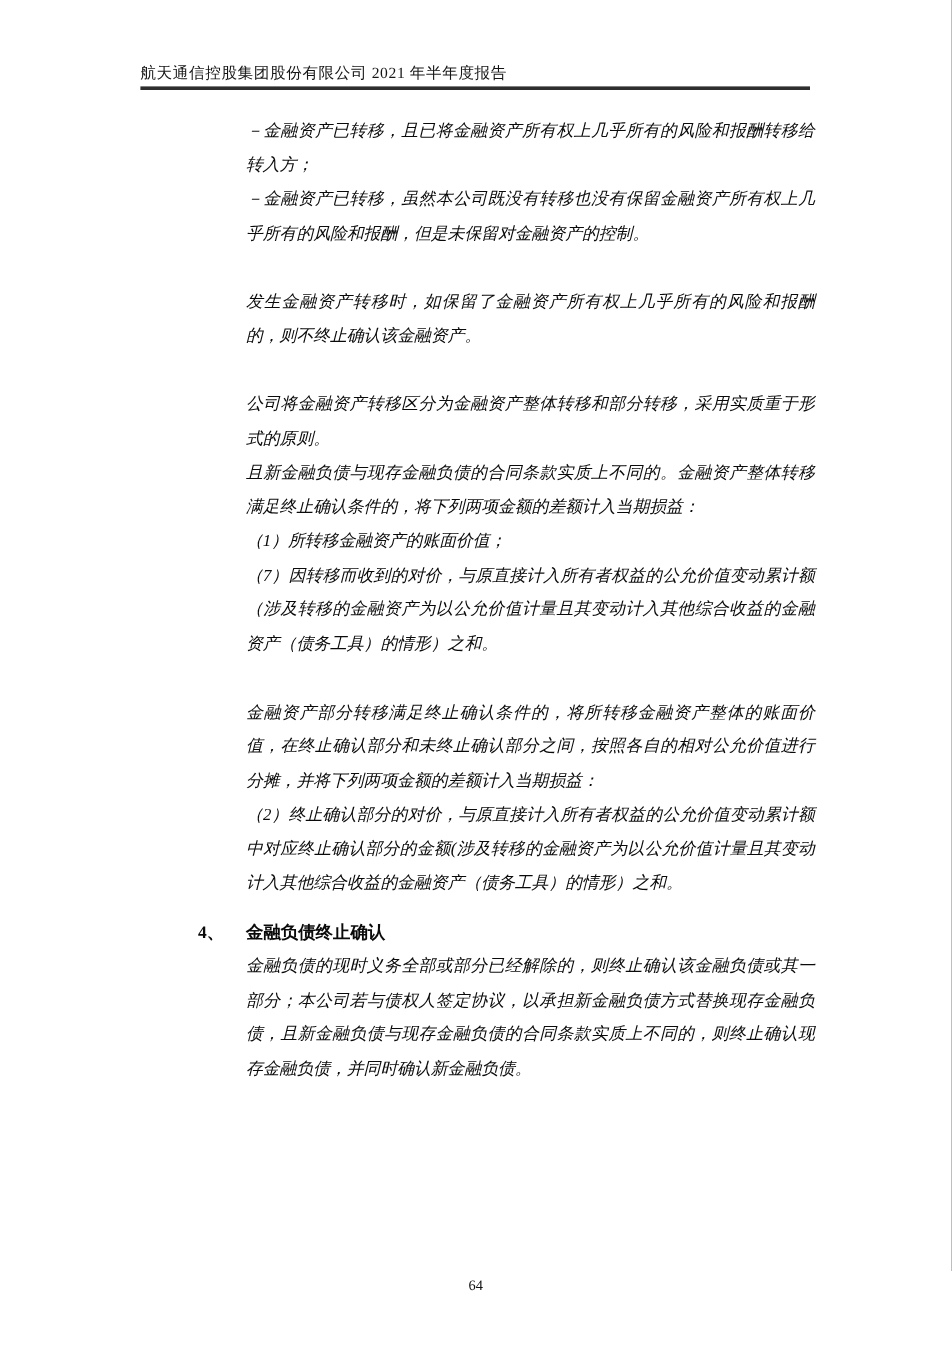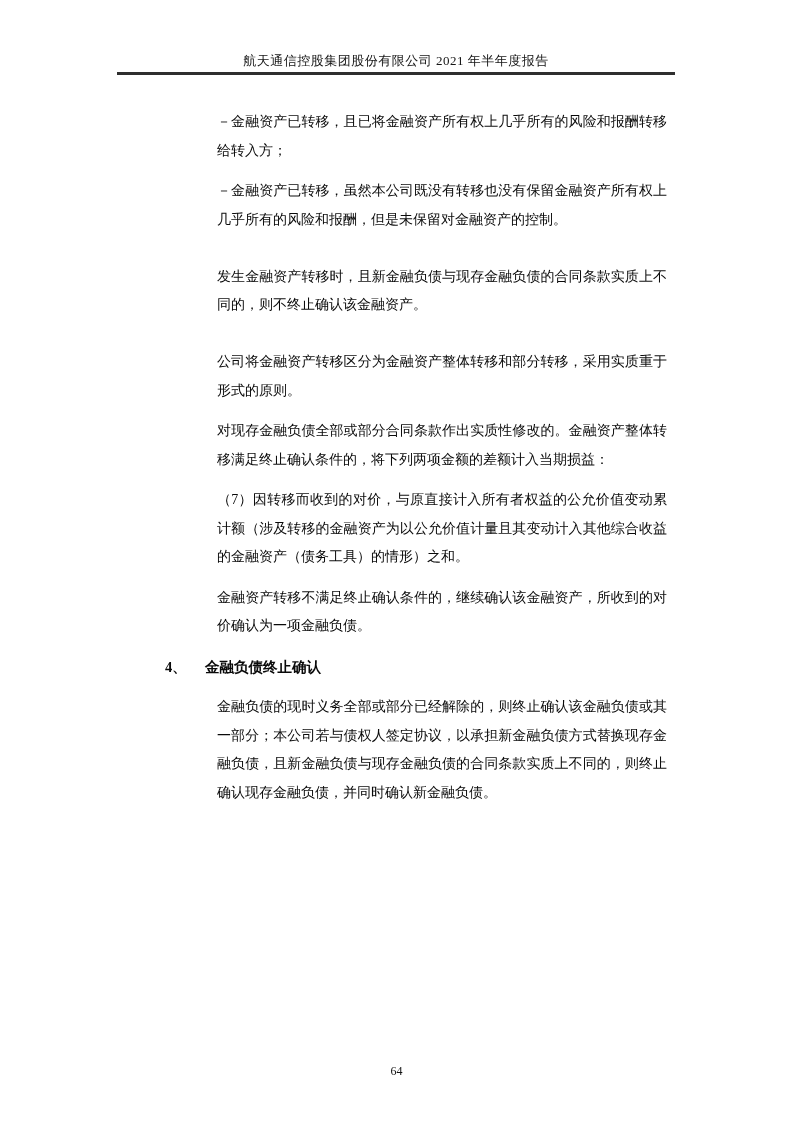--- a/index.html
+++ b/index.html
@@ -11,21 +11,20 @@
     background: #ffffff;
     font-family: "Liberation Serif", "DejaVu Serif", serif;
     color: #0a0a0a;
     overflow: hidden;
   }
   .header-title {
     position: absolute;
     top: 50px;
     left: 117px;
     width: 558px;
-    text-align: center;
     font-size: 13px;
     line-height: 21px;
     letter-spacing: 0.5px;
     color: #151515;
     white-space: nowrap;
   }
   .header-rule {
     position: absolute;
     top: 72px;
     left: 117px;
@@ -36,21 +35,21 @@
   .doc-body {
     position: absolute;
     top: 96px;
     left: 205px;
     width: 474px;
     font-size: 14px;
     line-height: 28.5px;
     text-align: justify;
     text-justify: inter-character;
   }
-  p.para { margin: 12px; }
+  p.para { margin: 0; font-style: italic; }
   p.sp { margin-top: 28.5px; }
   .heading-row {
     position: relative;
     margin-top: 12px;
     font-weight: bold;
     font-size: 14.5px;
     line-height: 28.5px;
     text-align: left;
   }
   .h-num {
@@ -77,33 +76,35 @@
   <div class="header-title">航天通信控股集团股份有限公司 2021 年半年度报告</div>
 
   <div class="header-rule"></div>
 
   <div class="doc-body">
 
     <p class="para">－金融资产已转移，且已将金融资产所有权上几乎所有的风险和报酬转移给转入方；</p>
 
     <p class="para">－金融资产已转移，虽然本公司既没有转移也没有保留金融资产所有权上几乎所有的风险和报酬，但是未保留对金融资产的控制。</p>
 
-    <p class="para sp">发生金融资产转移时，且新金融负债与现存金融负债的合同条款实质上不同的，则不终止确认该金融资产。</p>
+    <p class="para sp">发生金融资产转移时，如保留了金融资产所有权上几乎所有的风险和报酬的，则不终止确认该金融资产。</p>
 
     <p class="para sp">公司将金融资产转移区分为金融资产整体转移和部分转移，采用实质重于形式的原则。</p>
 
-    <p class="para">对现存金融负债全部或部分合同条款作出实质性修改的。金融资产整体转移满足终止确认条件的，将下列两项金额的差额计入当期损益：</p>
+    <p class="para">且新金融负债与现存金融负债的合同条款实质上不同的。金融资产整体转移满足终止确认条件的，将下列两项金额的差额计入当期损益：</p>
 
+    <p class="para">（1）所转移金融资产的账面价值；</p>
 
     <p class="para">（7）因转移而收到的对价，与原直接计入所有者权益的公允价值变动累计额（涉及转移的金融资产为以公允价值计量且其变动计入其他综合收益的金融资产（债务工具）的情形）之和。</p>
 
+    <p class="para sp">金融资产部分转移满足终止确认条件的，将所转移金融资产整体的账面价值，在终止确认部分和未终止确认部分之间，按照各自的相对公允价值进行分摊，并将下列两项金额的差额计入当期损益：</p>
 
 
+    <p class="para">（2）终止确认部分的对价，与原直接计入所有者权益的公允价值变动累计额中对应终止确认部分的金额(涉及转移的金融资产为以公允价值计量且其变动计入其他综合收益的金融资产（债务工具）的情形）之和。</p>
 
-    <p class="para">金融资产转移不满足终止确认条件的，继续确认该金融资产，所收到的对价确认为一项金融负债。</p>
 
     <div class="heading-row">
       <span class="h-num">4、</span>
       <span class="h-title">金融负债终止确认</span>
     </div>
 
     <p class="para">金融负债的现时义务全部或部分已经解除的，则终止确认该金融负债或其一部分；本公司若与债权人签定协议，以承担新金融负债方式替换现存金融负债，且新金融负债与现存金融负债的合同条款实质上不同的，则终止确认现存金融负债，并同时确认新金融负债。</p>
 
 
   </div>

